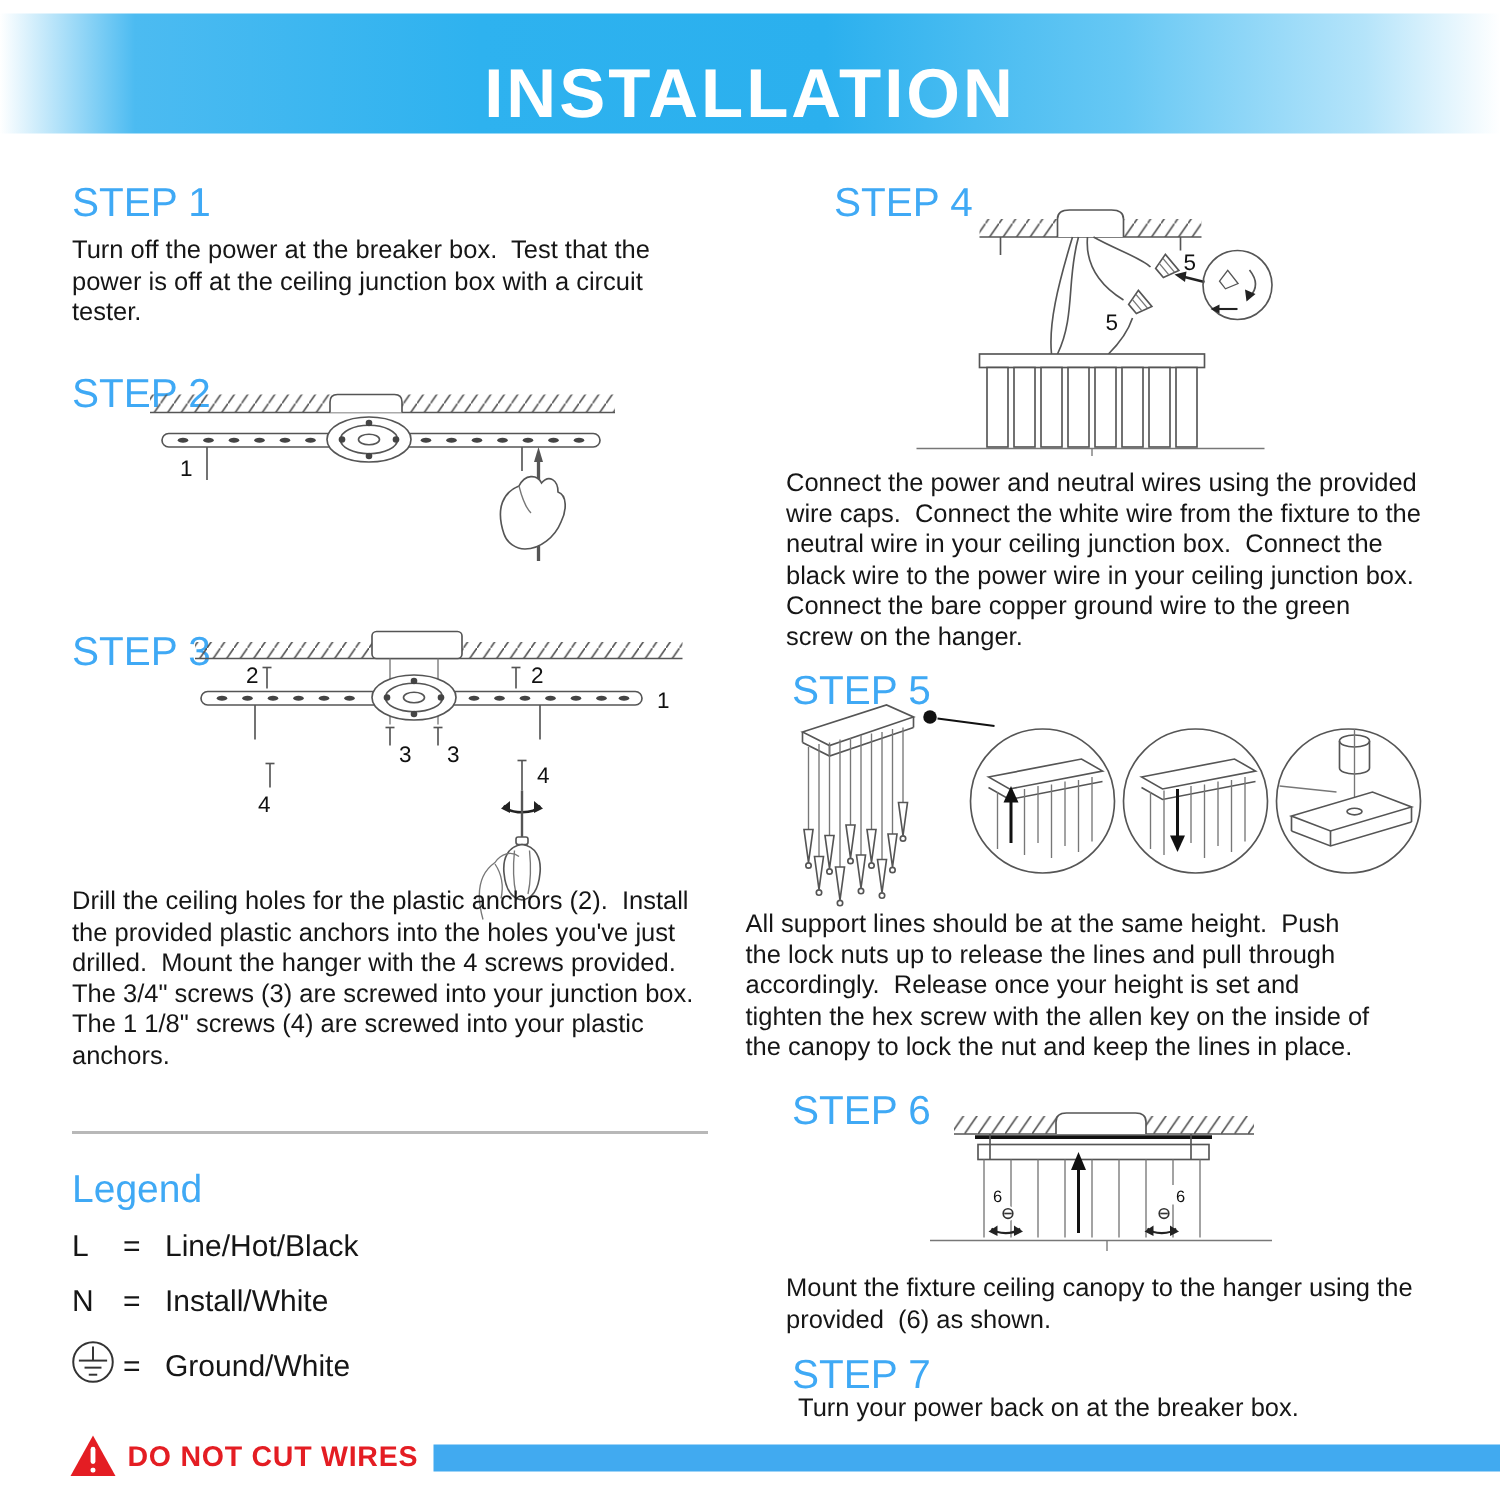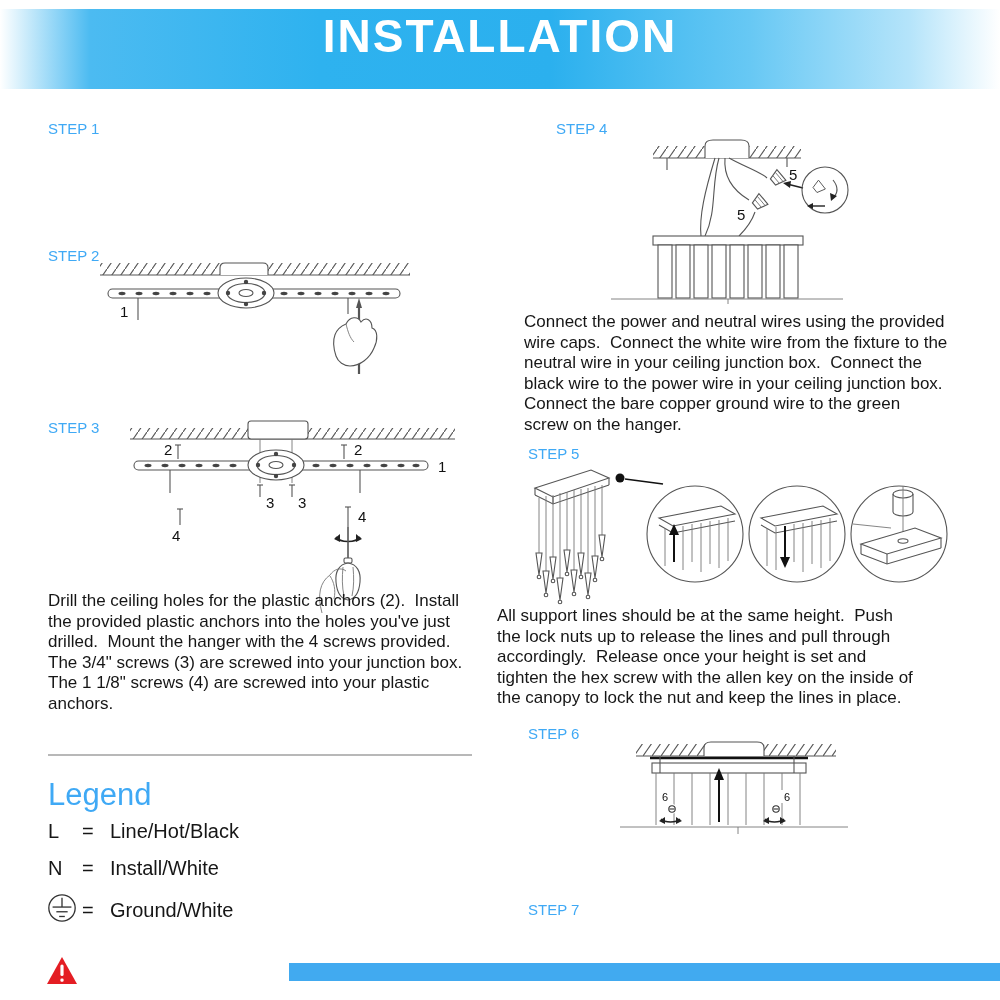--- a/index.html
+++ b/index.html
@@ -2,27 +2,27 @@
 <html style="--accent: #3fa9f5; --warn: #e41d23; --bar: #41aaf0;"><head>
 <meta charset="utf-8">
 <style>
   :root { --accent:#3fa9f5; --warn:#e41d23; --bar:#41aaf0; }
   * { margin:0; padding:0; box-sizing:border-box; }
   html,body { width:1000px; height:1000px; background:#fff;
               font-family:"Liberation Sans", sans-serif; }
   .page { position:relative; width:1000px; height:1000px; overflow:hidden; background:#fff; }
   .abs { position:absolute; }
   .banner { position:absolute; top:9px; left:0; width:1000px; height:80px;
-            display:flex; align-items:flex-start; justify-content:center;
+            display:flex; align-items:flex-end; justify-content:center;
             background:linear-gradient(90deg,#ffffff 0%,#4cbbf1 9%,#2eb2ef 32%,#2bb0ee 55%,#67c8f4 75%,#b5e4fa 91%,#ffffff 100%); }
   .banner h1 { color:#fff; font-size:46px; font-weight:bold; letter-spacing:2px; }
-  .step-h { position:absolute; color:var(--accent); font-size:15px; font-weight:400; }
+  .step-h { position:absolute; color:var(--accent); font-size:27px; font-weight:400; }
   .body-text { position:absolute; font-size:17px; line-height:20.5px; color:#161616; white-space:pre-wrap; }
   .divider { position:absolute; height:1.5px; background:#b8b8b8; }
-  .legend-title { position:absolute; color:var(--accent); font-size:31px; font-weight:400; }
+  .legend-title { position:absolute; color:var(--accent); font-size:26px; font-weight:400; }
   .legend-row { position:absolute; display:flex; align-items:center; font-size:20px; color:#161616; }
   .legend-sym { display:inline-block; width:34px; }
   .legend-eq { display:inline-block; width:28px; }
   .warn-text { position:absolute; color:var(--warn); font-size:19px; font-weight:bold; letter-spacing:.5px; }
   .blue-bar { position:absolute; background:var(--bar); }
   svg { overflow:visible; }
   svg text { font-family:"Liberation Sans",sans-serif; fill:#111; font-size:15px; }
   svg text.small { font-size:11px; }
   .ln { stroke:#555; stroke-width:1.1; fill:none; }
   .lnw { stroke:#555; stroke-width:1.1; fill:#fff; }
@@ -31,20 +31,23 @@
 </head>
 <body>
 
 <div class="page">
 
   <header class="banner">
     <h1>INSTALLATION</h1>
   </header>
 
   <h2 class="step-h" style="left:48px;top:120px">STEP 1</h2>
+  <p class="body-text" style="left:48px;top:157px;width:445px">Turn off the power at the breaker box.  Test that the
+power is off at the ceiling junction box with a circuit
+tester.</p>
 
   <h2 class="step-h" style="left:48px;top:247px">STEP 2</h2>
 
   <svg class="abs" style="left:98px;top:256px" width="330" height="124" viewBox="0 0 330 124">
     <defs>
       <pattern id="h2" patternUnits="userSpaceOnUse" width="9" height="13">
         <line x1="9" y1="0" x2="0" y2="13" stroke="#555" stroke-width="1.1"></line>
       </pattern>
     </defs>
     <g>
@@ -437,25 +440,29 @@
       <circle cx="160" cy="79" r="3.2" fill="#fff" stroke="#333" stroke-width="1.1"></circle>
       <line x1="157.5" y1="79" x2="162.5" y2="79" stroke="#333" stroke-width="1.1"></line>
       <path d="M149,89 C153,93 164,93 168,89" stroke="#222" stroke-width="1.5" fill="none"></path>
       <polygon points="147,91 153,87 153,94" fill="#222"></polygon>
       <polygon points="170,91 164,87 164,94" fill="#222"></polygon>
     </g>
     <line class="thin" x1="4" y1="97" x2="232" y2="97"></line>
     <line class="thin" x1="122" y1="97" x2="122" y2="104"></line>
   </svg>
 
+  <p class="body-text" style="left:524px;top:849px;width:455px">Mount the fixture ceiling canopy to the hanger using the
+provided  (6) as shown.</p>
 
   <h2 class="step-h" style="left:528px;top:901px">STEP 7</h2>
+  <p class="body-text" style="left:532px;top:929px;width:445px">Turn your power back on at the breaker box.</p>
 
   <span class="abs" style="left:46px;top:956px">
     <svg width="32" height="30" viewBox="0 0 32 30">
       <polygon points="16,1 31,28 1,28" fill="#e41d23"></polygon>
       <rect x="14.4" y="8.5" width="3.2" height="11.5" rx="1.6" fill="#fff"></rect>
       <rect x="14.4" y="22.5" width="3.2" height="3.2" rx="1.2" fill="#fff"></rect>
     </svg>
   </span>
+  <div class="warn-text" style="left:85px;top:961px">DO NOT CUT WIRES</div>
   <div class="blue-bar" style="left:289px;top:963px;width:711px;height:18px"></div>
 
 </div>
 
 </body></html>

